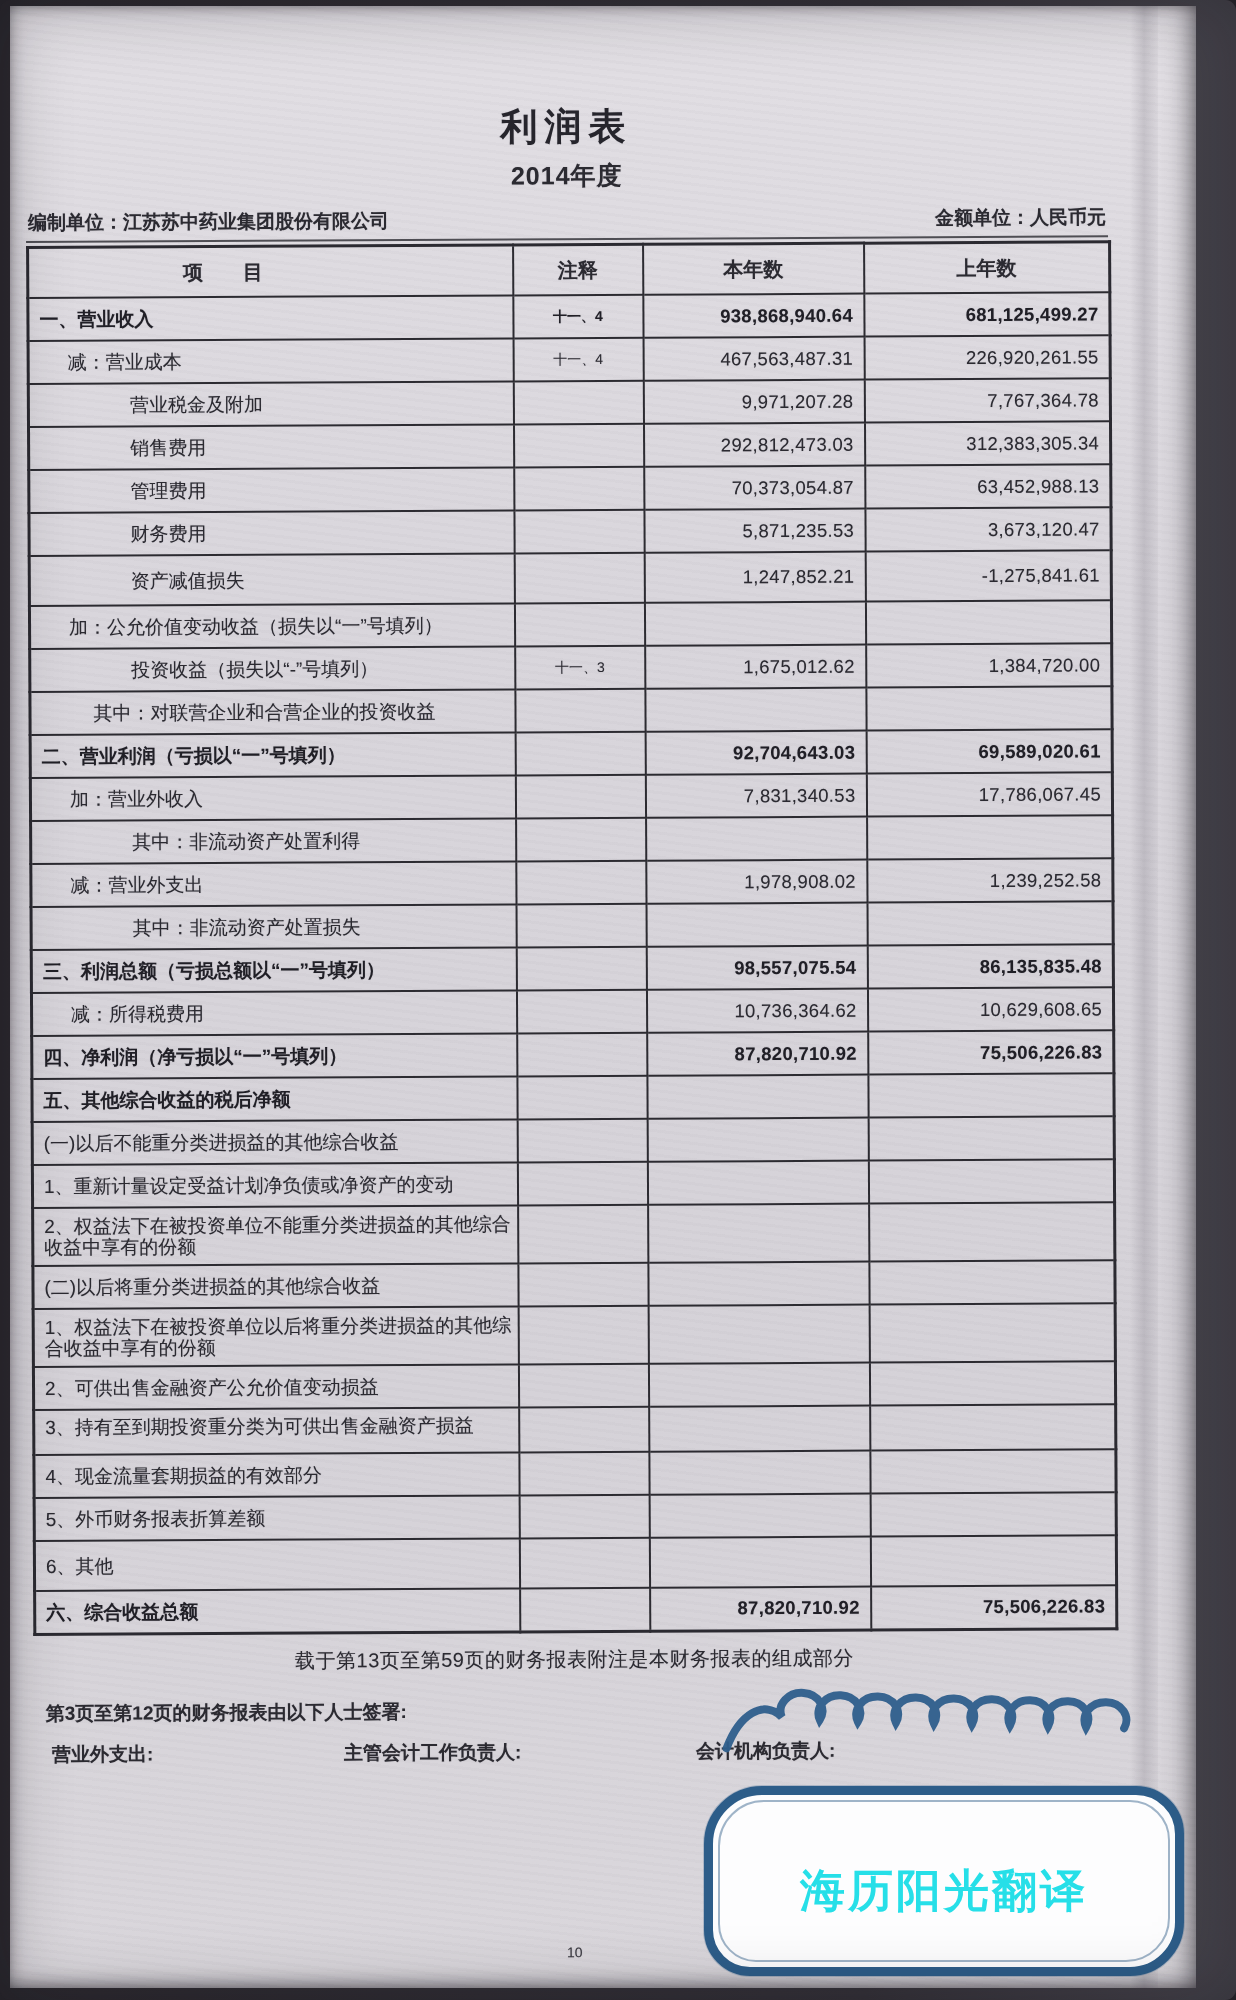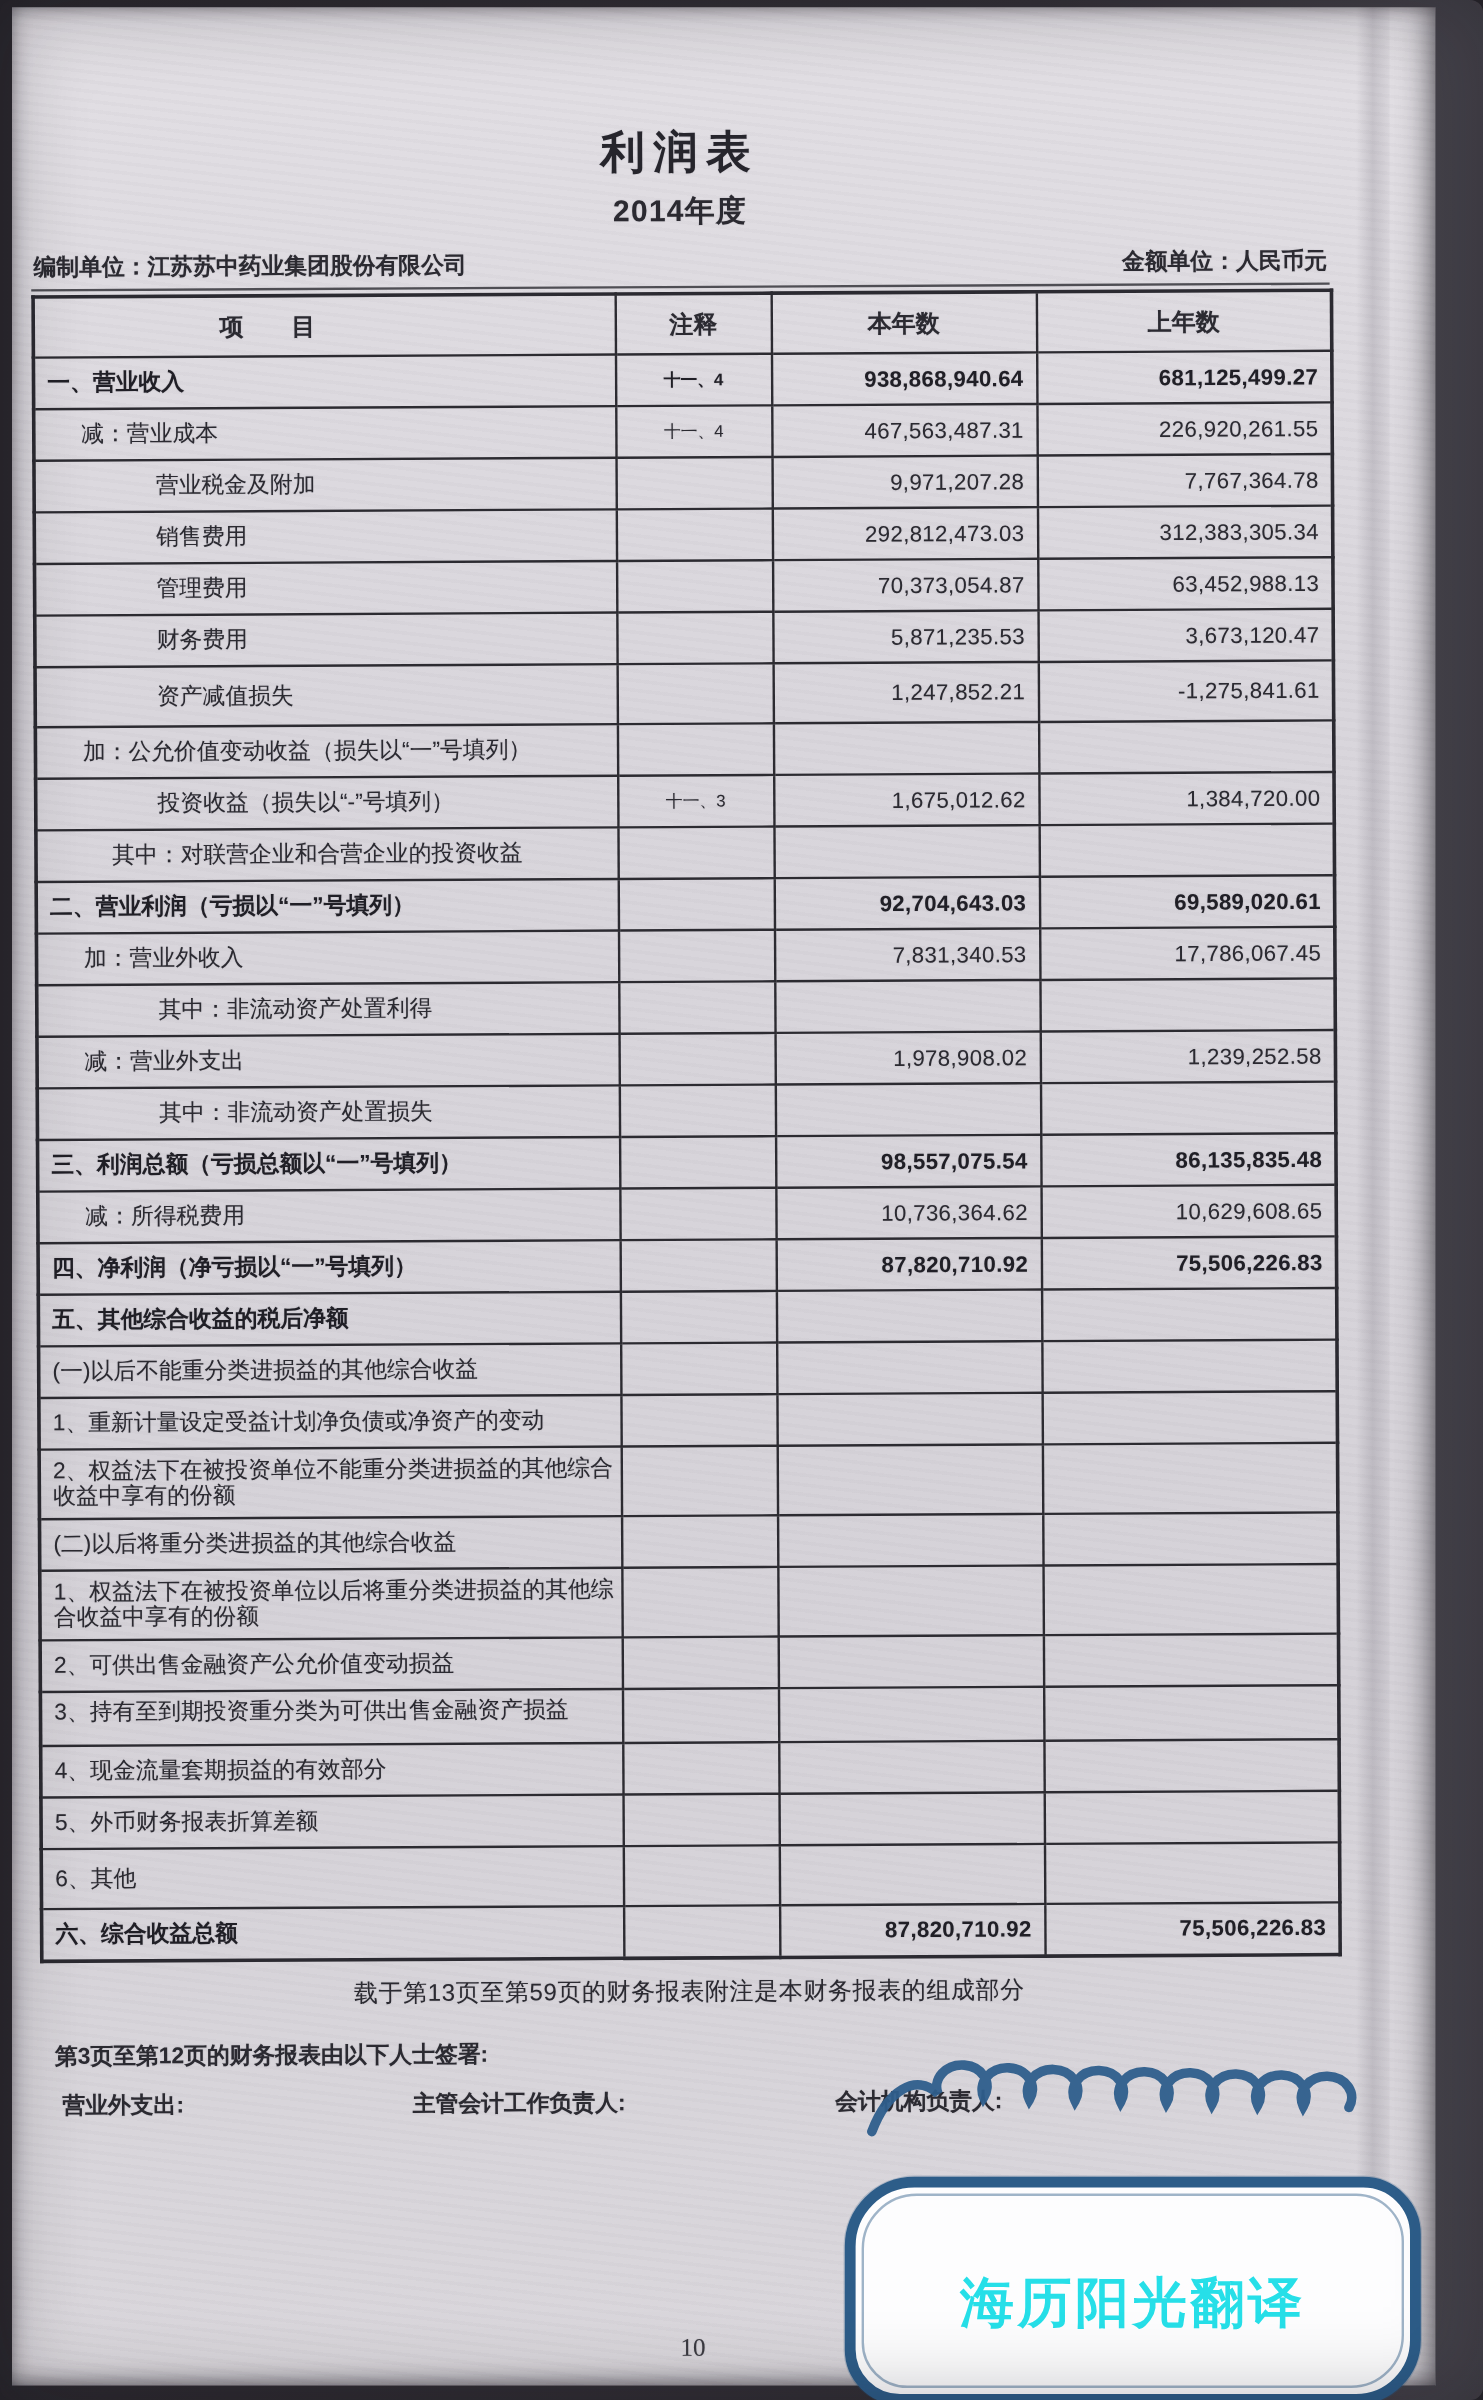--- a/index.html
+++ b/index.html
@@ -39,22 +39,22 @@
   td.c-note{text-align:center;font-size:14px;}
   td.c-num{text-align:right;padding-right:10px;font-size:18.5px;letter-spacing:.3px;}
   tr.strong td{font-weight:700;color:#201f26;}
   td.clip .label-inner{max-height:42px;overflow:hidden;}
   td.clip{vertical-align:top;padding-top:6px;}
   .note-line{text-align:center;font-size:20px;margin-top:13px;letter-spacing:.5px;}
   .sig-intro{font-size:19px;margin-top:25px;margin-left:12px;font-weight:700;}
   .signers{position:relative;height:32px;margin-top:15px;font-size:19px;font-weight:700;}
   .signer{position:absolute;top:0;}
   .signer-1{left:18px;} .signer-2{left:310px;text-align:center;} .signer-3{left:662px;}
-  .page-num{position:absolute;left:552px;top:1938px;font-size:21px;color:#3b3a41;font-family:Liberation Serif, serif;}
-  .overlay{position:absolute;inset:0;z-index:6;pointer-events:none;margin-top:28px;}
+  .page-num{position:absolute;left:552px;top:1938px;font-size:14px;color:#3b3a41;font-family:Liberation Sans, sans-serif;}
+  .overlay{position:absolute;inset:0;z-index:6;pointer-events:none;}
   .doodle{position:absolute;left:718px;top:1678px;transform:rotate(-1.6deg);}
   .bubble{position:absolute;left:704px;top:1786px;width:462px;height:172px;
           background:#fdfdfe;border:9px solid #2d5d89;
           border-radius:58px 48px 54px 46px;
           box-shadow:0 0 0 1px rgba(45,93,137,.25);}
   .bubble::before{content:"";position:absolute;inset:5px;border:2.5px solid rgba(44,92,136,.45);
           border-radius:46px 40px 44px 38px;}
   .bubble-text{margin-top:66px;text-align:center;font-size:45px;font-weight:700;letter-spacing:3px;
           color:#26dfe8;text-shadow:none;}
 </style>

